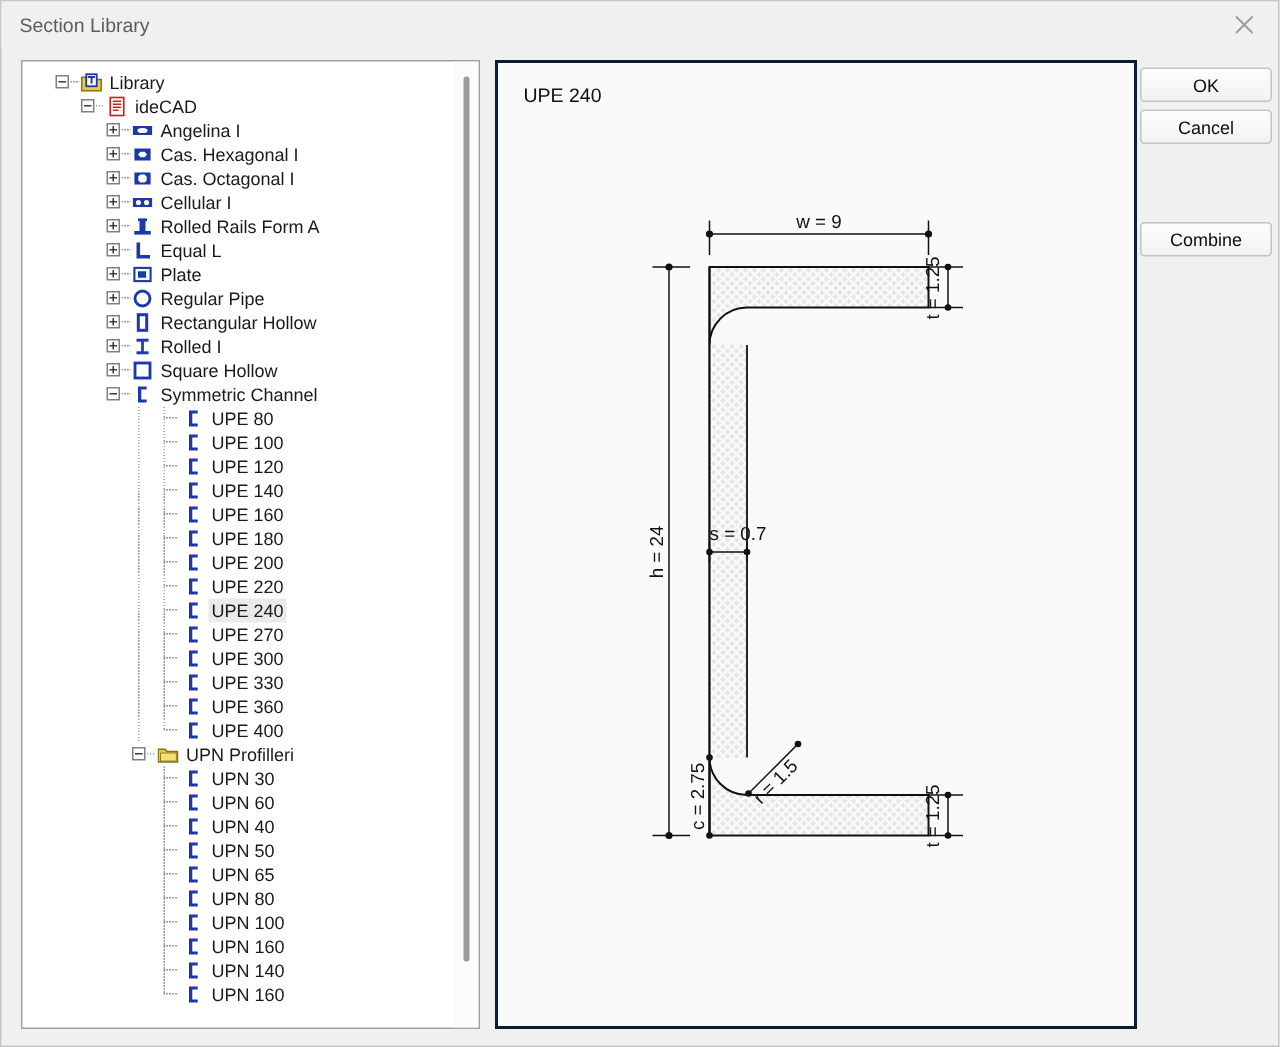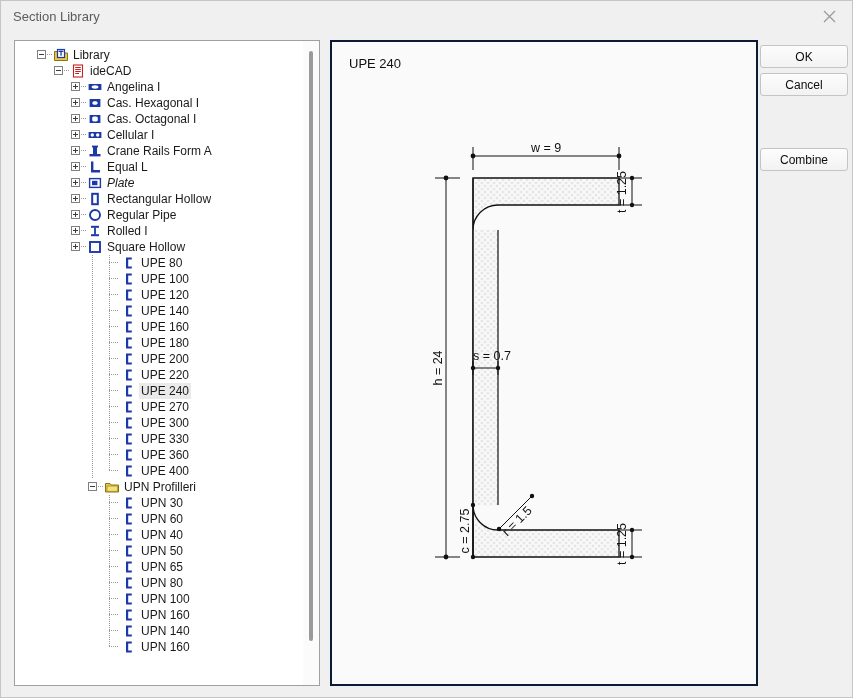--- a/index.html
+++ b/index.html
@@ -180,54 +180,59 @@
               <circle cx="4.3" cy="7" r="1.7" fill="#fff"></circle>
               <circle cx="9.7" cy="7" r="1.7" fill="#fff"></circle>
             </svg>
           </span><span class="lbl" style="margin-left: 90px;">Cellular I</span></div>
         <div class="node" style="top: 0px;"><div class="dots-v" style="left: 26px; top: 0px; height: 0px;"></div><div class="dots-v" style="left: 43px; top: 0px; height: 0px;"></div><div class="dots-h" style="left: 66px; width: 6px;"></div><div class="tog plus" style="left: 56px;"></div><span class="ic" style="left: 73px;">
             <svg width="14" height="14" viewBox="0 0 14 14">
               <rect x="5" y="3" width="4" height="7" fill="#1c39a8"></rect>
               <rect x="1.5" y="10" width="11" height="2.4" fill="#1c39a8"></rect>
               <rect x="4" y="1.6" width="6" height="1.8" fill="#1c39a8"></rect>
             </svg>
-          </span><span class="lbl" style="margin-left: 90px;">Crane Rails Form A</span></div>
+          </span><span class="lbl" style="margin-left: 90px;">Rolled Rails Form A</span></div>
         <div class="node" style="top: 0px;"><div class="dots-v" style="left: 26px; top: 0px; height: 0px;"></div><div class="dots-v" style="left: 43px; top: 0px; height: 0px;"></div><div class="dots-h" style="left: 66px; width: 6px;"></div><div class="tog plus" style="left: 56px;"></div><span class="ic" style="left: 73px;">
             <svg width="14" height="14" viewBox="0 0 14 14">
               <path d="M3 1.6 H5.4 V10 H12 V12.4 H3 Z" fill="#1c39a8"></path>
             </svg>
           </span><span class="lbl" style="margin-left: 90px;">Equal L</span></div>
-        <div class="node" style="top: 0px; font-style: italic;"><div class="dots-v" style="left: 26px; top: 0px; height: 0px;"></div><div class="dots-v" style="left: 43px; top: 0px; height: 0px;"></div><div class="dots-h" style="left: 66px; width: 6px;"></div><div class="tog plus" style="left: 56px;"></div><span class="ic" style="left: 73px;">
+        <div class="node" style="top: 0px;"><div class="dots-v" style="left: 26px; top: 0px; height: 0px;"></div><div class="dots-v" style="left: 43px; top: 0px; height: 0px;"></div><div class="dots-h" style="left: 66px; width: 6px;"></div><div class="tog plus" style="left: 56px;"></div><span class="ic" style="left: 73px;">
             <svg width="14" height="14" viewBox="0 0 14 14">
               <rect x="1.6" y="2.6" width="10.8" height="8.8" fill="none" stroke="#1c39a8" stroke-width="1.4"></rect>
               <path d="M4 4.8 H9.4 V9.2 H4 Z" fill="#1c39a8"></path>
             </svg>
           </span><span class="lbl" style="margin-left: 90px;">Plate</span></div>
         <div class="node" style="top: 0px;"><div class="dots-v" style="left: 26px; top: 0px; height: 0px;"></div><div class="dots-v" style="left: 43px; top: 0px; height: 0px;"></div><div class="dots-h" style="left: 66px; width: 6px;"></div><div class="tog plus" style="left: 56px;"></div><span class="ic" style="left: 73px;">
             <svg width="14" height="14" viewBox="0 0 14 14">
+              <circle cx="7" cy="7" r="5" fill="none" stroke="#1c39a8" stroke-width="1.9"></circle>
+            </svg>
+          </span><span class="lbl" style="margin-left: 90px;">Regular Pipe</span></div>
+        <div class="node" style="top: 0px;"><div class="dots-v" style="left: 26px; top: 0px; height: 0px;"></div><div class="dots-v" style="left: 43px; top: 0px; height: 0px;"></div><div class="dots-h" style="left: 66px; width: 6px;"></div><div class="tog plus" style="left: 56px;"></div><span class="ic" style="left: 73px;">
+            <svg width="14" height="14" viewBox="0 0 14 14">
               <rect x="4.2" y="1.8" width="5.6" height="10.4" fill="none" stroke="#1c39a8" stroke-width="2"></rect>
             </svg>
           </span><span class="lbl" style="margin-left: 90px;">Rectangular Hollow</span></div>
-        <div class="node" style="top: 0px;"><div class="dots-v" style="left: 26px; top: 0px; height: 0px;"></div><div class="dots-v" style="left: 43px; top: 0px; height: 0px;"></div><div class="dots-h" style="left: 66px; width: 6px;"></div><div class="tog plus" style="left: 56px;"></div><span class="ic" style="left: 73px;">
-            <svg width="14" height="14" viewBox="0 0 14 14">
-              <circle cx="7" cy="7" r="5" fill="none" stroke="#1c39a8" stroke-width="1.9"></circle>
-            </svg>
-          </span><span class="lbl" style="margin-left: 90px;">Regular Pipe</span></div>
         <div class="node" style="top: 0px;"><div class="dots-v" style="left: 26px; top: 0px; height: 0px;"></div><div class="dots-v" style="left: 43px; top: 0px; height: 0px;"></div><div class="dots-h" style="left: 66px; width: 6px;"></div><div class="tog plus" style="left: 56px;"></div><span class="ic" style="left: 73px;">
             <svg width="14" height="14" viewBox="0 0 14 14">
               <rect x="3" y="1.8" width="8" height="2" fill="#1c39a8"></rect>
               <rect x="6.1" y="3.4" width="1.8" height="7.2" fill="#1c39a8"></rect>
               <rect x="3" y="10.2" width="8" height="2" fill="#1c39a8"></rect>
             </svg>
           </span><span class="lbl" style="margin-left: 90px;">Rolled I</span></div>
         <div class="node" style="top: 0px;"><div class="dots-v" style="left: 26px; top: 0px; height: 0px;"></div><div class="dots-v" style="left: 43px; top: 0px; height: 0px;"></div><div class="dots-h" style="left: 66px; width: 6px;"></div><div class="tog plus" style="left: 56px;"></div><span class="ic" style="left: 73px;">
             <svg width="14" height="14" viewBox="0 0 14 14">
               <rect x="2" y="2" width="10" height="10" fill="none" stroke="#1c39a8" stroke-width="1.9"></rect>
             </svg>
           </span><span class="lbl" style="margin-left: 90px;">Square Hollow</span></div>
+        <div class="node" style="top: 0px;"><div class="dots-v" style="left: 26px; top: 0px; height: 0px;"></div><div class="dots-v" style="left: 43px; top: 0px; height: 0px;"></div><div class="dots-h" style="left: 66px; width: 6px;"></div><div class="tog" style="left: 56px;"></div><span class="ic" style="left: 73px;">
+            <svg width="14" height="14" viewBox="0 0 14 14">
+              <path d="M9.8 1.6 H4 V12.4 H9.8 V10.4 H6.2 V3.6 H9.8 Z" fill="#1c39a8"></path>
+            </svg>
+          </span><span class="lbl" style="margin-left: 90px;">Symmetric Channel</span></div>
         <div class="node" style="top: 0px;"><div class="dots-v" style="left: 26px; top: 0px; height: 0px;"></div><div class="dots-v" style="left: 43px; top: 0px; height: 0px;"></div><div class="dots-v" style="left: 60px; top: 0px; height: 0px;"></div><div class="dots-v" style="left: 77px; top: 0px; height: 16px;"></div><div class="dots-v" style="left: 94px; top: 0px; height: 16px;"></div><div class="dots-h" style="left: 94px; width: 9px;"></div><span class="ic" style="left: 107px;">
             <svg width="14" height="14" viewBox="0 0 14 14">
               <path d="M9.8 1.6 H4 V12.4 H9.8 V10.4 H6.2 V3.6 H9.8 Z" fill="#1c39a8"></path>
             </svg>
           </span><span class="lbl" style="margin-left: 124px;">UPE 80</span></div>
         <div class="node" style="top: 0px;"><div class="dots-v" style="left: 26px; top: 0px; height: 0px;"></div><div class="dots-v" style="left: 43px; top: 0px; height: 0px;"></div><div class="dots-v" style="left: 60px; top: 0px; height: 0px;"></div><div class="dots-v" style="left: 77px; top: 0px; height: 16px;"></div><div class="dots-v" style="left: 94px; top: 0px; height: 16px;"></div><div class="dots-h" style="left: 94px; width: 9px;"></div><span class="ic" style="left: 107px;">
             <svg width="14" height="14" viewBox="0 0 14 14">
               <path d="M9.8 1.6 H4 V12.4 H9.8 V10.4 H6.2 V3.6 H9.8 Z" fill="#1c39a8"></path>
             </svg>
           </span><span class="lbl" style="margin-left: 124px;">UPE 100</span></div>

